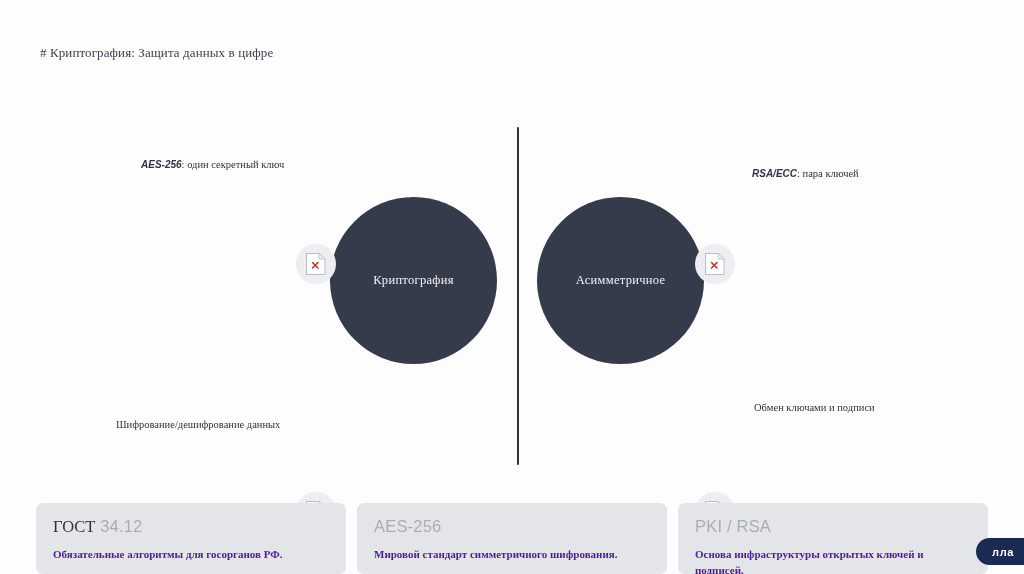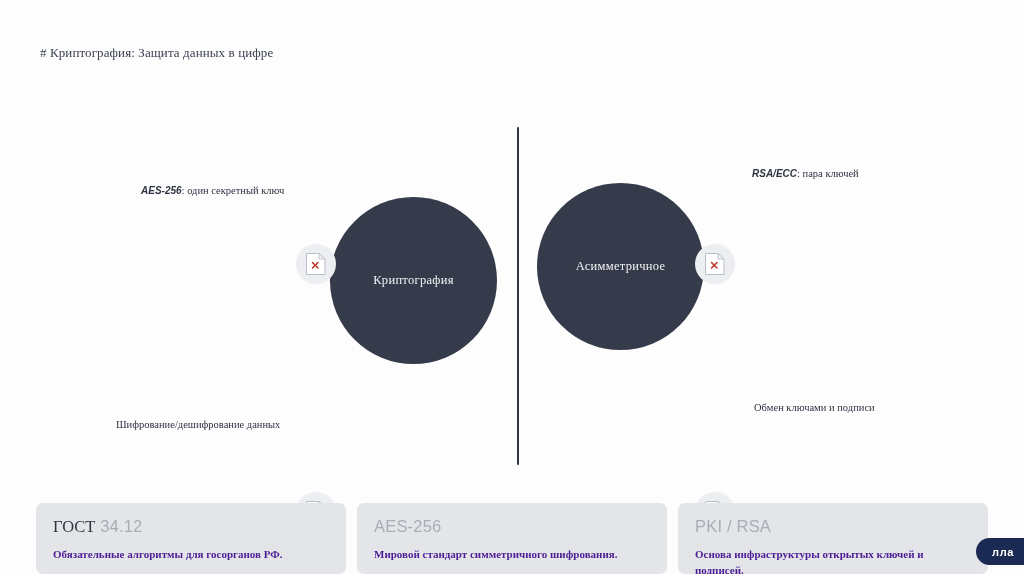--- a/index.html
+++ b/index.html
@@ -62,21 +62,21 @@
   .hub-label {
     color: #f2f3f6;
     font-family: "Liberation Serif", "DejaVu Serif", serif;
     font-size: 12.5px;
     letter-spacing: 0.3px;
     text-align: center;
     line-height: 1.2;
     user-select: none;
   }
   #hub-symmetric { left: 330px; top: 107px; }
-  #hub-asymmetric { left: 537px; top: 93px; }
+  #hub-asymmetric { left: 537px; top: 107px; }
 
   
   .connector {
     position: absolute;
     height: 1.3px;
     background: #3b4150;
     transform-origin: 0 50%;
   }
 
   
@@ -201,21 +201,21 @@
   <div class="node" style="left:296px; top:154px;">
     <svg class="broken-img-icon" viewBox="0 0 22 24">
       <path d="M1.5 1.5 H14 L20 7 V22.5 H1.5 Z" fill="#ffffff" stroke="#b9bdc6" stroke-width="1"></path>
       <path d="M14 1.5 L20 7 H14 Z" fill="#eef0f3" stroke="#b9bdc6" stroke-width="0.8"></path>
       <g stroke="#c0392b" stroke-width="1.6" stroke-linecap="round">
         <line x1="7.5" y1="10.5" x2="13" y2="16"></line>
         <line x1="13" y1="10.5" x2="7.5" y2="16"></line>
       </g>
     </svg>
   </div>
-  <div class="node-caption" style="left:141px; top:68px;margin-top:26px;"><span class="emph">AES-256</span><span>: </span><span>один секретный ключ</span></div>
+  <div class="node-caption" style="left:141px; top:68px;"><span class="emph">AES-256</span><span>: </span><span>один секретный ключ</span></div>
 
   <div class="node" style="left:296px; top:402px;">
     <svg class="broken-img-icon" viewBox="0 0 22 24">
       <path d="M1.5 1.5 H14 L20 7 V22.5 H1.5 Z" fill="#ffffff" stroke="#b9bdc6" stroke-width="1"></path>
       <path d="M14 1.5 L20 7 H14 Z" fill="#eef0f3" stroke="#b9bdc6" stroke-width="0.8"></path>
       <g stroke="#c0392b" stroke-width="1.6" stroke-linecap="round">
         <line x1="7.5" y1="10.5" x2="13" y2="16"></line>
         <line x1="13" y1="10.5" x2="7.5" y2="16"></line>
       </g>
     </svg>

